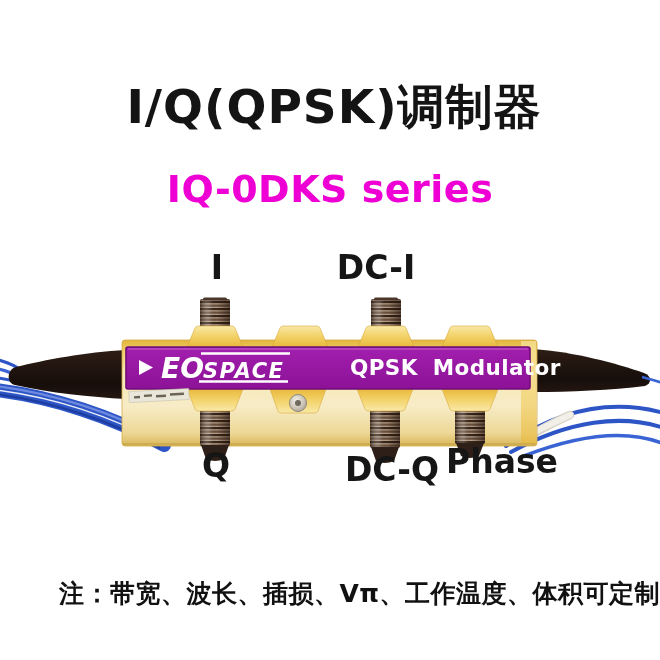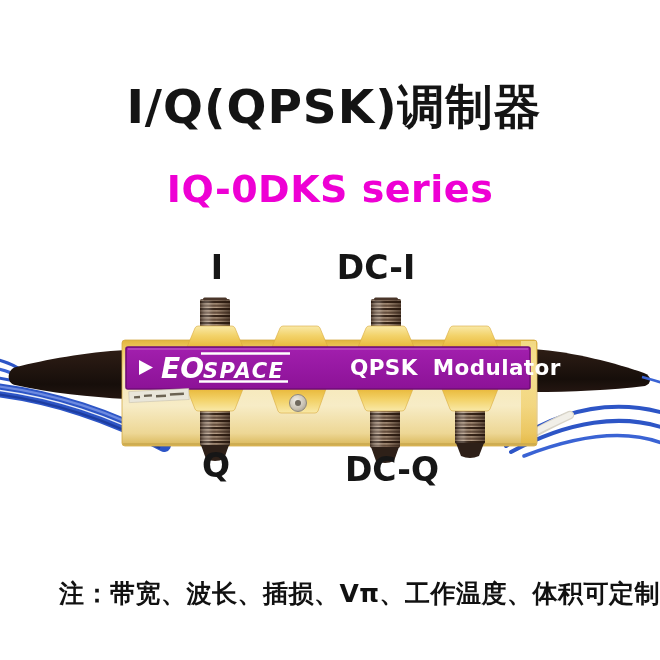--- a/index.html
+++ b/index.html
@@ -181,17 +181,18 @@
       <g transform="rotate(-3 160 396)">
         <rect x="129" y="390" width="60" height="11" fill="#E9E6DA" stroke="#C9C2B0" stroke-width="0.6"></rect>
         <path d="M 134,396 h6 M 144,395 h8 M 156,396 h10 M 170,395 h14" stroke="#6B6353" stroke-width="2.4"></path>
       </g>
     </svg>
 
     <div class="port-label" style="left:217px;top:248px;">I</div>
     <div class="port-label" style="left:376px;top:248px;">DC-I</div>
     <div class="port-label" style="left:216px;top:446px;">Q</div>
     <div class="port-label" style="left:392px;top:450px;text-align:center;">DC-Q</div>
+    <div class="port-label" style="left:502px;top:442px;">Phase</div>
   </div>
 
   <p class="note-text">注：带宽、波长、插损、Vπ、工作温度、体积可定制</p>
 
 </div>
 
 </body></html>

